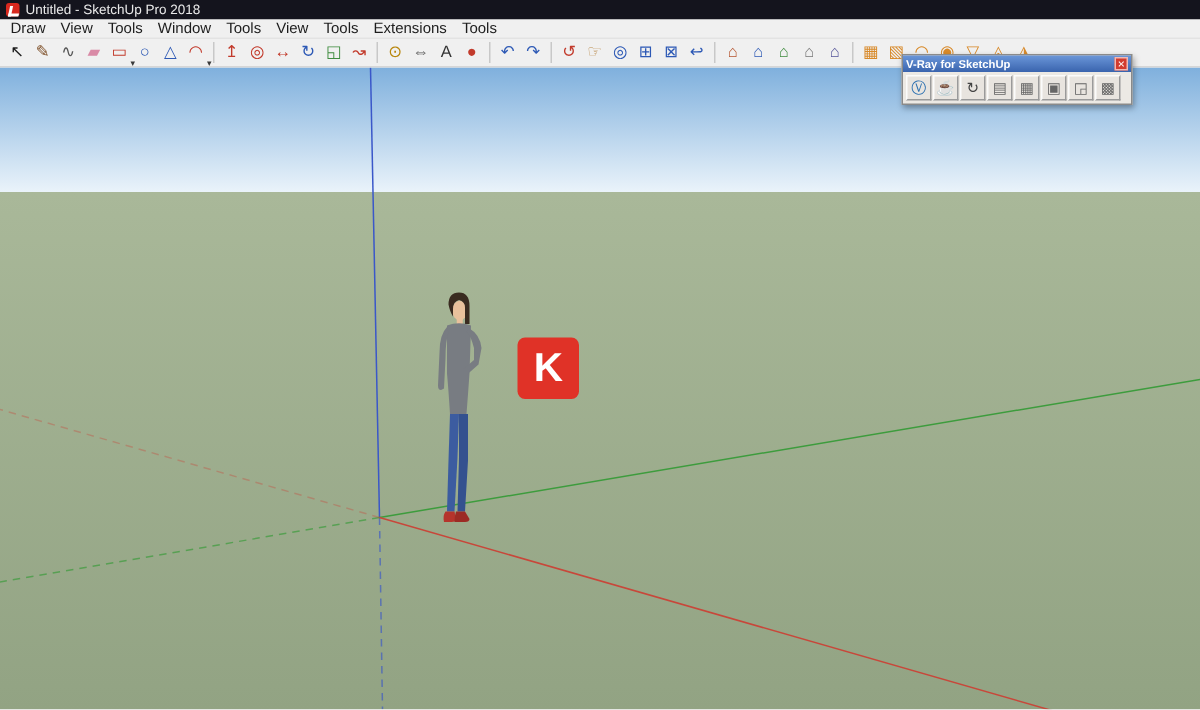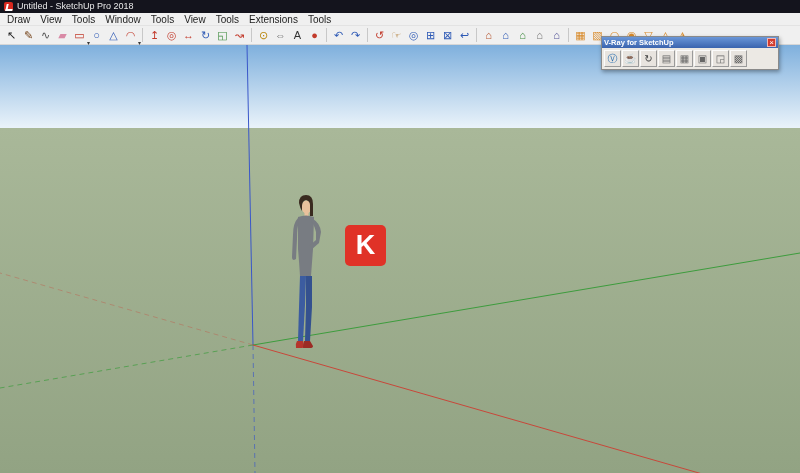--- a/index.html
+++ b/index.html
@@ -31,21 +31,21 @@
   .sky{position:absolute;top:0;left:0;width:100%;height:83px;}
   .ground{position:absolute;top:83px;left:0;width:100%;height:345px;}
   svg.scene{position:absolute;top:0;left:0;display:block;}
   
   .watermark{position:absolute;left:345px;top:180px;display:flex;align-items:center;}
   .wm-box{width:41px;height:41px;border-radius:5px;color:#fff;font-weight:bold;font-size:27px;
     display:flex;align-items:center;justify-content:center;}
   .wm-text{font-size:34px;font-weight:bold;letter-spacing:2px;margin-left:9px;
     text-shadow:0 0 5px rgba(255,255,255,.75);}
   
-  .vray{position:absolute;left:601px;top:36px;width:178px;background:#ece9e4;
+  .vray{position:absolute;left:601px;top:36px;width:154px;background:#ece9e4;
     border:1px solid #8a8a8a;box-shadow:1px 2px 4px rgba(0,0,0,.35);z-index:20;box-sizing:border-box;}
   .vray-title{height:11px;background:linear-gradient(#6a96d8,#3a64ae);display:flex;align-items:center;padding:0 2px;}
   .vray-title-text{color:#fff;font-size:7.5px;font-weight:bold;flex:1;white-space:nowrap;line-height:11px;}
   .vray-close{width:9px;height:9px;background:#d23b2f;color:#fff;font-size:8px;line-height:8px;
     text-align:center;border:1px solid #f0b9b4;box-sizing:border-box;flex:0 0 auto;cursor:default;}
   .vray-body{display:flex;padding:2px;gap:1px;}
   .vbtn{width:17px;height:17px;background:#e8e4df;border:1px solid;padding:0;
     border-color:#fbfbfb #9a9a9a #9a9a9a #fbfbfb;font-size:10px;display:flex;
     align-items:center;justify-content:center;font-family:inherit;cursor:default;flex:0 0 auto;}
 </style>

